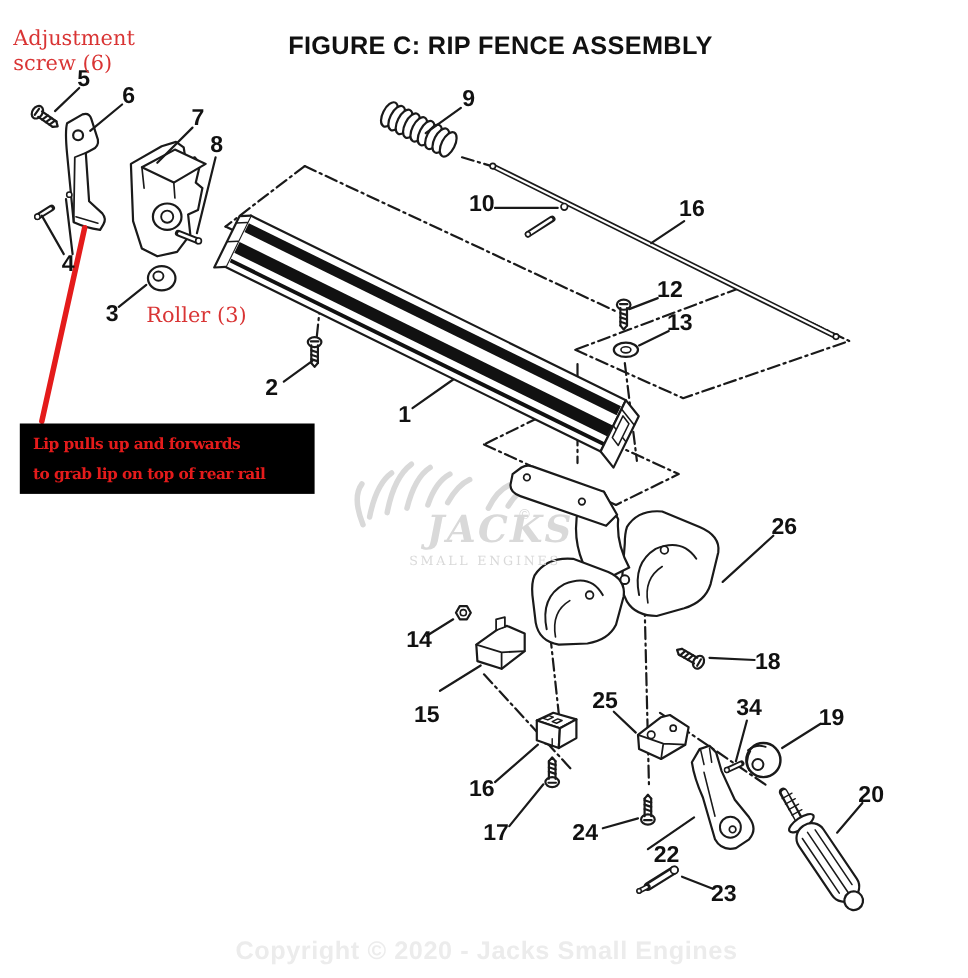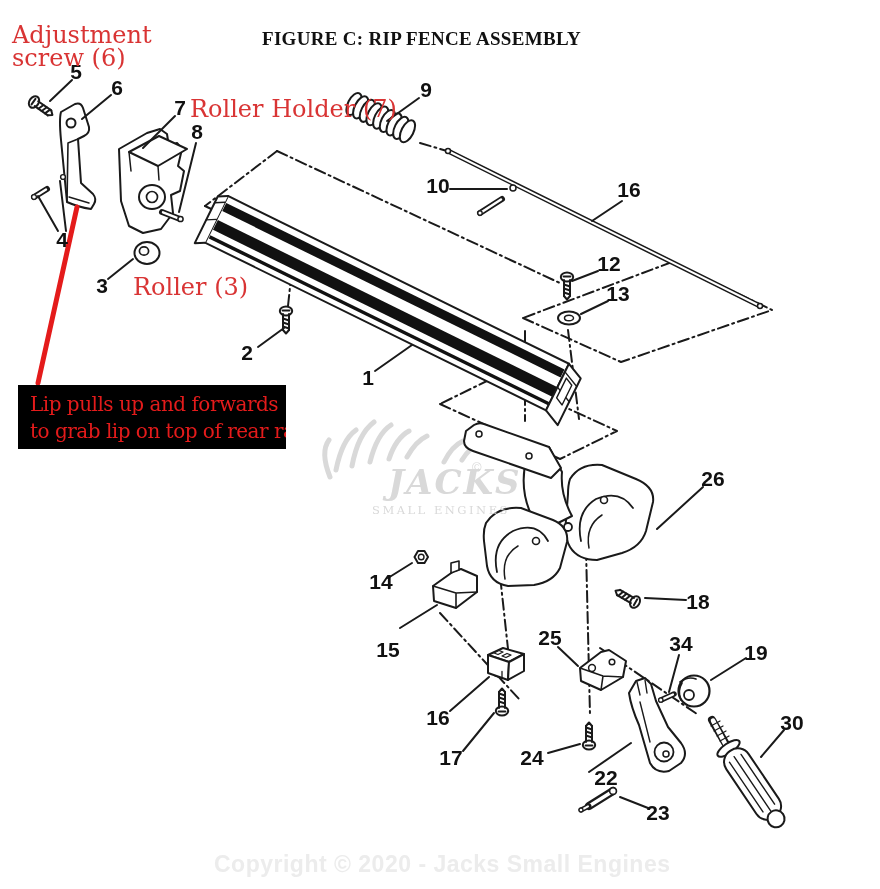--- a/index.html
+++ b/index.html
@@ -1,28 +1,28 @@
 <!DOCTYPE html>
 <html style="--annotation-red: #d93434; --arrow-red: #e41b1b; --note-text-red: #e41b1b; --note-background: #000000; --line-ink: #1a1a1a; --watermark-gray: #d9d9d9; --footer-gray: #ececec;"><head>
 <meta charset="utf-8">
 <style>
   html,body{margin:0;padding:0;background:#fff;}
   .stage{position:relative;width:880px;height:889px;background:#fff;overflow:hidden;
          font-family:"Liberation Sans",sans-serif;}
   svg.art{position:absolute;left:0;top:0;}
   svg .ink{stroke:#1a1a1a;fill:none;stroke-width:2;stroke-linecap:round;stroke-linejoin:round;}
-  .title{position:absolute;left:262px;top:28px;font-size:19px;font-weight:bold;
-         letter-spacing:.3px;color:#111;white-space:nowrap;font-family:Liberation Serif, serif;}
+  .title{position:absolute;left:262px;top:28px;font-size:23px;font-weight:bold;
+         letter-spacing:.3px;color:#111;white-space:nowrap;}
   .pn{position:absolute;transform:translate(-50%,-50%);font-size:21px;font-weight:bold;
       color:#111;white-space:nowrap;}
-  .red-label{position:absolute;font-family:"DejaVu Serif",serif;font-size:24px;
+  .red-label{position:absolute;font-family:"DejaVu Serif",serif;font-size:19px;
              color:var(--annotation-red,#d93434);white-space:nowrap;line-height:23px;}
   .note-box{position:absolute;left:18px;top:385px;width:268px;height:64px;box-sizing:border-box;
             background:var(--note-background,#000);padding:6px 0 0 12px;overflow:hidden;}
-  .note-box div{font-family:"DejaVu Serif",serif;font-weight:normal;font-size:20px;
+  .note-box div{font-family:"DejaVu Serif",serif;font-weight:bold;font-size:14px;
                 letter-spacing:-0.5px;line-height:27px;color:var(--note-text-red,#e41b1b);
                 white-space:nowrap;}
   .wm-name{position:absolute;left:355px;top:462px;font-family:"DejaVu Serif",serif;
            font-style:italic;font-weight:bold;font-size:34px;letter-spacing:2px;
            color:var(--watermark-gray,#d9d9d9);margin-left:33px;}
   .wm-c{position:absolute;left:472px;top:460px;font-size:13px;color:var(--watermark-gray,#d9d9d9);}
   .wm-sub{position:absolute;left:372px;top:503px;font-family:"DejaVu Serif",serif;font-size:11.5px;
           letter-spacing:2.5px;color:var(--watermark-gray,#d9d9d9);}
   .footer{position:absolute;left:214px;top:851px;font-size:23px;font-weight:bold;
           letter-spacing:.5px;color:var(--footer-gray,#ececec);white-space:nowrap;}
@@ -284,33 +284,32 @@
   <div class="pn" style="left:438px;top:186px">10</div>
   <div class="pn" style="left:629px;top:190px">16</div>
   <div class="pn" style="left:609px;top:264px">12</div>
   <div class="pn" style="left:618px;top:294px">13</div>
   <div class="pn" style="left:381px;top:582px">14</div>
   <div class="pn" style="left:388px;top:650px">15</div>
   <div class="pn" style="left:438px;top:718px">16</div>
   <div class="pn" style="left:451px;top:758px">17</div>
   <div class="pn" style="left:698px;top:602px">18</div>
   <div class="pn" style="left:756px;top:653px">19</div>
-  <div class="pn" style="left:792px;top:723px">30</div>
+  <div class="pn" style="left:792px;top:723px">20</div>
   <div class="pn" style="left:681px;top:644px">34</div>
   <div class="pn" style="left:606px;top:778px">22</div>
   <div class="pn" style="left:658px;top:813px">23</div>
   <div class="pn" style="left:532px;top:758px">24</div>
   <div class="pn" style="left:550px;top:638px">25</div>
   <div class="pn" style="left:713px;top:479px">26</div>
 
   <div class="red-label" style="left:12px;top:24px">
     <div>Adjustment</div>
     <div>screw (6)</div>
   </div>
-  <div class="red-label" style="left:190px;top:98px">Roller Holder (7)</div>
   <div class="red-label" style="left:133px;top:276px">Roller (3)</div>
 
   <div class="note-box">
     <div>Lip pulls up and forwards</div>
     <div>to grab lip on top of rear rail</div>
   </div>
 
   <div class="wm-name">JACKS</div>
   <div class="wm-c">©</div>
   <div class="wm-sub">SMALL ENGINES</div>

